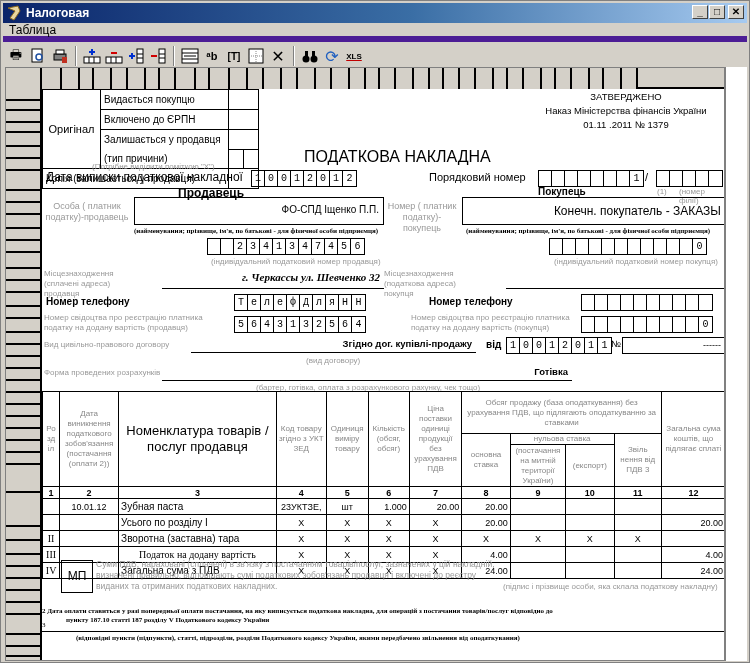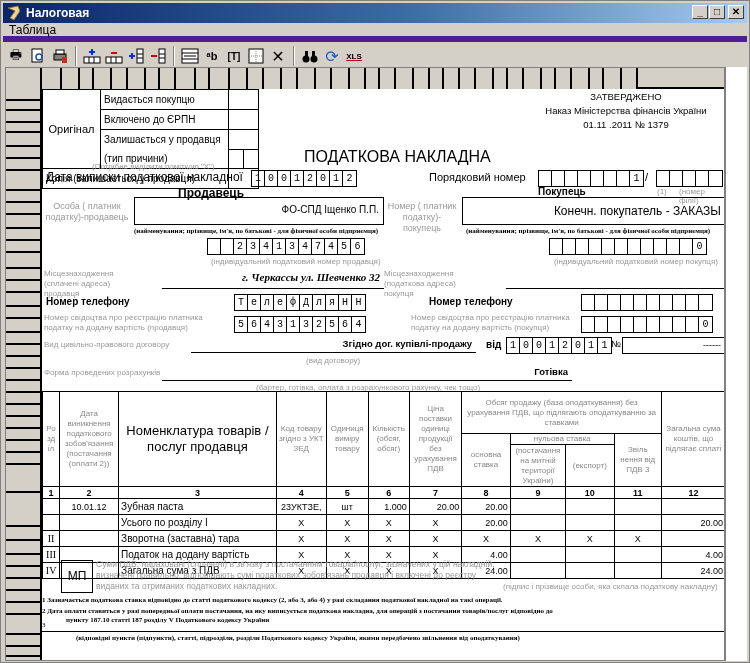--- a/index.html
+++ b/index.html
@@ -518,21 +518,21 @@
             <td>X</td>
             <td>X</td>
             <td>X</td>
             <td>X</td>
             <td>X</td>
             <td></td>
           </tr>
           <tr style="height: 16px;">
             <td style="font-family: &quot;Liberation Serif&quot;, serif; font-size: 10px;">III</td>
             <td></td>
-            <td style="text-align: left; font-size: 10px;">Податок на додану вартість</td>
+            <td style="text-align: center; font-size: 10px; font-family: Liberation Serif, serif;">Податок на додану вартість</td>
             <td>X</td>
             <td>X</td>
             <td>X</td>
             <td>X</td>
             <td style="text-align: right;">4.00</td>
             <td></td>
             <td></td>
             <td></td>
             <td style="text-align: right;">4.00</td>
           </tr>
@@ -551,21 +551,20 @@
             <td style="text-align: right;">24.00</td>
           </tr>
         </tbody>
     </table>
 
     <div class="abs" style="left:55px;top:492px;width:32px;height:33px;border:1px solid #000;text-align:center;line-height:31px;font-size:12px;">МП</div>
     <div class="abs gray" style="left:90px;top:491px;width:400px;font-size:8.5px;line-height:11px;">Суми ПДВ, нараховані (сплачені) в зв'язку з постачанням товарів/послуг, зазначених у цій накладній, визначені правильно, відповідають сумі податкових зобов'язань продавця і включені до реєстру виданих та отриманих податкових накладних.</div>
     <div class="abs" style="left:485px;top:510px;width:234px;border-bottom:1px solid #000;height:1px;"></div>
     <div class="abs gray tiny" style="left:497px;top:514px;">(підпис і прізвище особи, яка склала податкову накладну)</div>
 
-    <div class="abs serif" style="left:36px;top:528px;width:684px;font-size:7px;font-weight:bold;white-space:nowrap;overflow:hidden;">1 Зазначається податкова ставка відповідно до статті податкового кодексу (2, або 3, або 4) у разі складання податкової накладної на такі операції.</div>
     <div class="abs serif" style="left:36px;top:539px;width:684px;font-size:7px;font-weight:bold;white-space:nowrap;overflow:hidden;">2 Дата оплати ставиться у разі попередньої оплати постачання, на яку виписується податкова накладна, для операцій з постачання товарів/послуг відповідно до</div>
     <div class="abs serif" style="left:60px;top:548px;font-size:7px;font-weight:bold;">пункту 187.10 статті 187 розділу V Податкового кодексу України</div>
     <div class="abs serif" style="left:36px;top:553px;font-size:7px;">3</div>
     <div class="abs" style="left:36px;top:563px;width:684px;border-bottom:1px solid #000;height:1px;"></div>
     <div class="abs serif" style="left:70px;top:566px;width:650px;font-size:7px;font-weight:bold;white-space:nowrap;overflow:hidden;">(відповідні пункти (підпункти), статті, підрозділи, розділи Податкового кодексу України, якими передбачено звільнення від оподаткування)</div>
   </div>
 
   <div class="vscroll"></div>
 </div>
 

